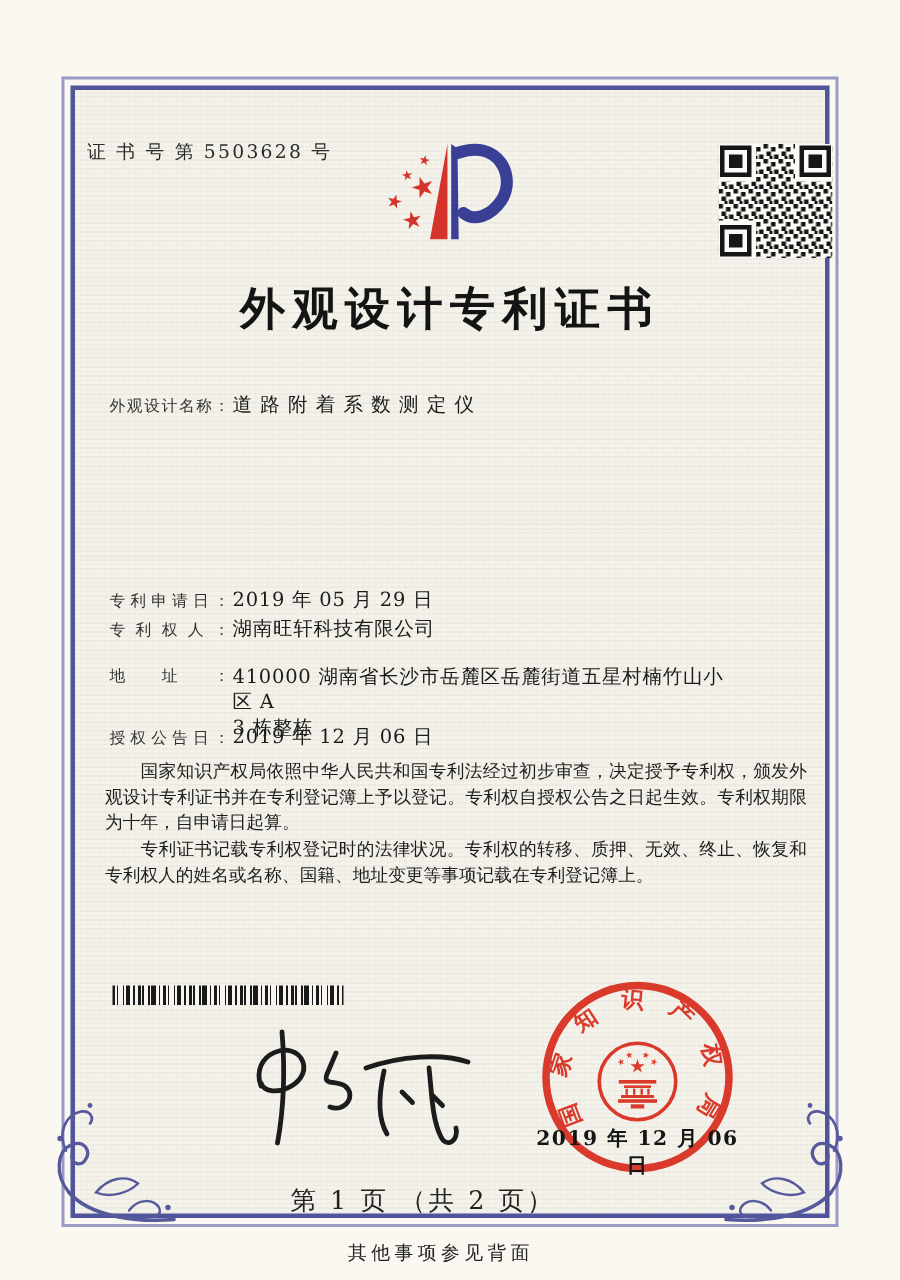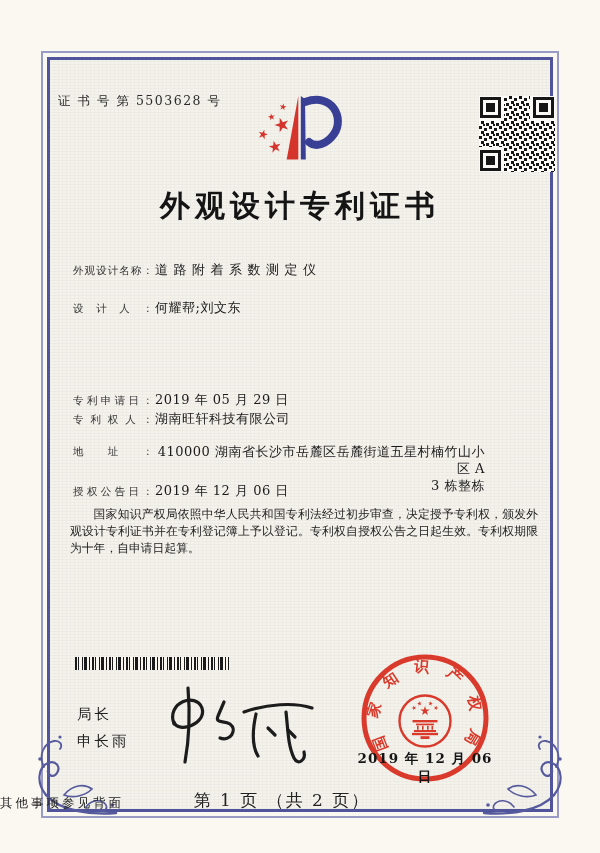--- a/index.html
+++ b/index.html
@@ -27,41 +27,41 @@
       repeating-linear-gradient(0deg, rgba(140,150,190,0.07) 0 1px, transparent 1px 3px),
       repeating-linear-gradient(90deg, rgba(120,130,180,0.04) 0 1px, transparent 1px 4px);
   }
   .abs{position:absolute;}
   .cert-no{left:58px;top:93px;font-size:12.5px;letter-spacing:1.5px;color:#2a2a2a;white-space:pre;}
   .title{left:0;top:186px;width:600px;text-align:center;font-size:30px;font-weight:bold;
          letter-spacing:5px;color:#141414;}
   .field-row{position:absolute;left:73px;white-space:nowrap;color:#1f1f1f;}
   .flabel{display:inline-block;width:80px;font-size:10.5px;color:#333;
           text-align:justify;text-align-last:justify;vertical-align:baseline;}
-  .fvalue{font-size:13px;letter-spacing:0.5px;margin-left:2px;color:#1b1b1b;text-align:right;}
+  .fvalue{font-size:13px;letter-spacing:0.5px;margin-left:2px;color:#1b1b1b;}
   .fvalue-spaced{letter-spacing:5.5px;}
   .addr-val{display:inline-block;vertical-align:top;line-height:17px;white-space:normal;width:330px;}
   .pair2{position:absolute;left:232px;top:0;white-space:nowrap;}
   .pair2 .flabel{width:78px;}
   .paras{left:70px;top:506px;width:468px;font-size:11.8px;line-height:16.8px;
          text-align:justify;color:#1d1d1d;}
   .paras p{margin:0;text-indent:2em;}
   .paras p + p{margin-top:2px;}
   .barcode{left:75px;top:657px;width:154px;height:13px;
     background:repeating-linear-gradient(90deg,
       #1a1a1a 0 2px,#f7f5ee 2px 3px,#1a1a1a 3px 4px,#f7f5ee 4px 7px,
       #1a1a1a 7px 8px,#f7f5ee 8px 9px,#1a1a1a 9px 12px,#f7f5ee 12px 14px,
       #1a1a1a 14px 15px,#f7f5ee 15px 17px);}
   .sig-block{left:77px;top:705px;font-size:14.5px;color:#222;letter-spacing:3px;}
   .sig-block div{margin-bottom:8px;}
   .seal-date{left:352px;top:750px;width:146px;text-align:center;font-size:13.5px;
              font-weight:600;color:#151515;letter-spacing:1px;z-index:5;}
   .footer-page{left:182px;top:789px;width:200px;text-align:center;font-size:17px;
                letter-spacing:2px;color:#222;}
-  .back-note{left:0;top:795px;width:588px;font-size:12.5px;
+  .back-note{left:0;top:827px;width:588px;text-align:center;font-size:12.5px;
              letter-spacing:3px;color:#222;}
   svg{display:block;}
   .seal-arc-text{font-size:15px;font-weight:bold;letter-spacing:16px;fill:#d93a2b;}
 </style>
 </head>
 <body>
 
 <div class="page">
 
   <div class="frame-outer"></div>
@@ -110,46 +110,40 @@
         <rect x="7" y="60" width="9" height="9"></rect>
       </g>
     </g>
   </svg>
 
   <div class="abs title">外观设计专利证书</div>
 
   <div class="field-row" style="top:259px">
     <span class="flabel">外观设计名称：</span><span class="fvalue fvalue-spaced">道路附着系数测定仪</span>
   </div>
-  <div class="field-row" style="top:297px">
-    <span class="flabel">设计人：</span><span class="fvalue">何耀帮;刘文东</span>
-  </div>
   <div class="field-row" style="top:389px">
     <span class="flabel">专利申请日：</span><span class="fvalue">2019 年 05 月 29 日</span>
   </div>
   <div class="field-row" style="top:408px">
     <span class="flabel">专利权人：</span><span class="fvalue">湖南旺轩科技有限公司</span>
   </div>
   <div class="field-row" style="top:443px">
     <span class="flabel" style="vertical-align:top;line-height:17px;">地址：</span><span class="fvalue addr-val"><span>410000 湖南省长沙市岳麓区岳麓街道五星村楠竹山小区 A</span><br><span>3 栋整栋</span></span>
   </div>
   <div class="field-row" style="top:480px">
     <span class="flabel">授权公告日：</span><span class="fvalue">2019 年 12 月 06 日</span>
   </div>
 
   <div class="abs paras">
     <p>国家知识产权局依照中华人民共和国专利法经过初步审查，决定授予专利权，颁发外观设计专利证书并在专利登记簿上予以登记。专利权自授权公告之日起生效。专利权期限为十年，自申请日起算。</p>
+    <p>专利证书记载专利权登记时的法律状况。专利权的转移、质押、无效、终止、恢复和专利权人的姓名或名称、国籍、地址变更等事项记载在专利登记簿上。</p>
   </div>
 
   <div class="abs barcode"></div>
 
-  <div class="abs sig-block">
-    <div>局长</div>
-    <div>申长雨</div>
-  </div>
 
   <svg class="abs" style="left:152px;top:682px;" width="175" height="85" viewBox="0 0 175 85">
     <g fill="none" stroke="#1c1c1c" stroke-width="3.2" stroke-linecap="round" stroke-linejoin="round">
       <path d="M 22,42 C 14,20 44,10 50,26 C 55,42 26,52 22,40"></path>
       <path d="M 36,6 C 38,30 37,58 33,80"></path>
       <path d="M 72,20 L 66,34 C 63,42 72,38 78,42 C 86,48 78,60 68,56"></path>
       <path d="M 92,30 C 115,22 142,20 160,26"></path>
       <path d="M 104,32 C 100,50 100,64 106,74"></path>
       <path d="M 134,30 C 136,48 136,64 142,76 C 146,84 154,78 152,70"></path>
       <path d="M 116,46 L 123,53"></path>

